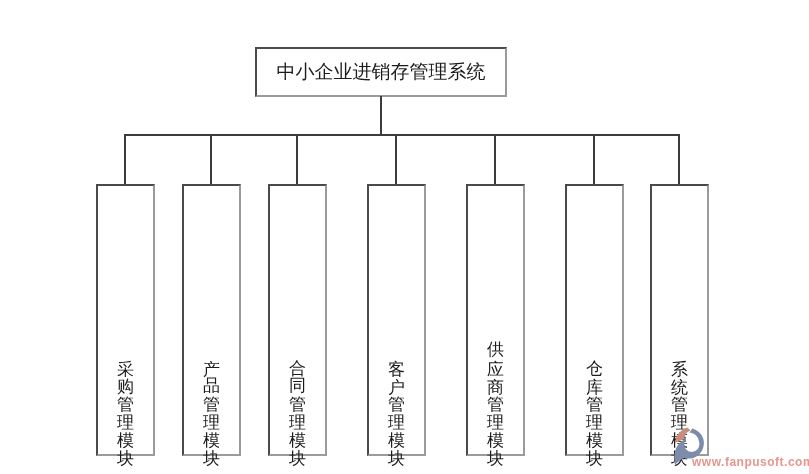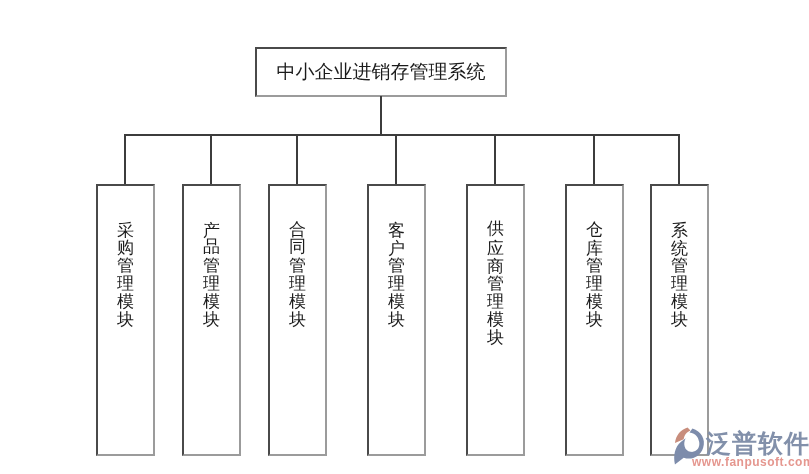--- a/index.html
+++ b/index.html
@@ -1,18 +1,18 @@
 <!DOCTYPE html>
 <html><head>
 <meta charset="utf-8">
 <style>
   html,body{margin:0;padding:0;background:#ffffff;}
   .canvas{
     position:relative;width:809px;height:474px;background:#ffffff;
-    font-family:"Liberation Serif","DejaVu Serif",serif;overflow:hidden;
+    font-family:"Liberation Serif","DejaVu Serif",serif;overflow:hidden;text-align:right;
   }
   
   .node{
     position:absolute;background:#ffffff;box-sizing:border-box;
     border:2px solid #4a4a4a;border-right-color:#9b9b9b;border-bottom-color:#9b9b9b;
     display:flex;justify-content:center;color:#1b1b1b;
   }
   .root{
     left:255px;top:47px;width:252px;height:50px;
     align-items:center;font-size:19px;white-space:nowrap;
@@ -80,16 +80,15 @@
     <span class="vtext">仓库管理模块</span>
   </div>
   <div class="node module" style="left:650px;">
     <span class="vtext">系统管理模块</span>
   </div>
 
   <svg class="wm-logo" viewBox="0 0 34 40" aria-hidden="true">
     <path class="logo-salmon" d="M15 1 C 8 3 3 9 2 17 L 11 13 C 12 8 14 6 18 4 Z"></path>
     <path class="logo-blue" d="M20 2 C 29 5 34 13 31 22 C 28 31 19 35 11 32 L 2 39 C 0 30 2 21 8 16 L 13 12 C 10 18 12 25 18 26 C 24 27 28 22 27 16 C 26 11 24 7 17 6 Z"></path>
   </svg>
-  <div class="wm-brand">泛普软件</div>
   <div class="wm-url">www.fanpusoft.com</div>
 
 </div>
 
 </body></html>

